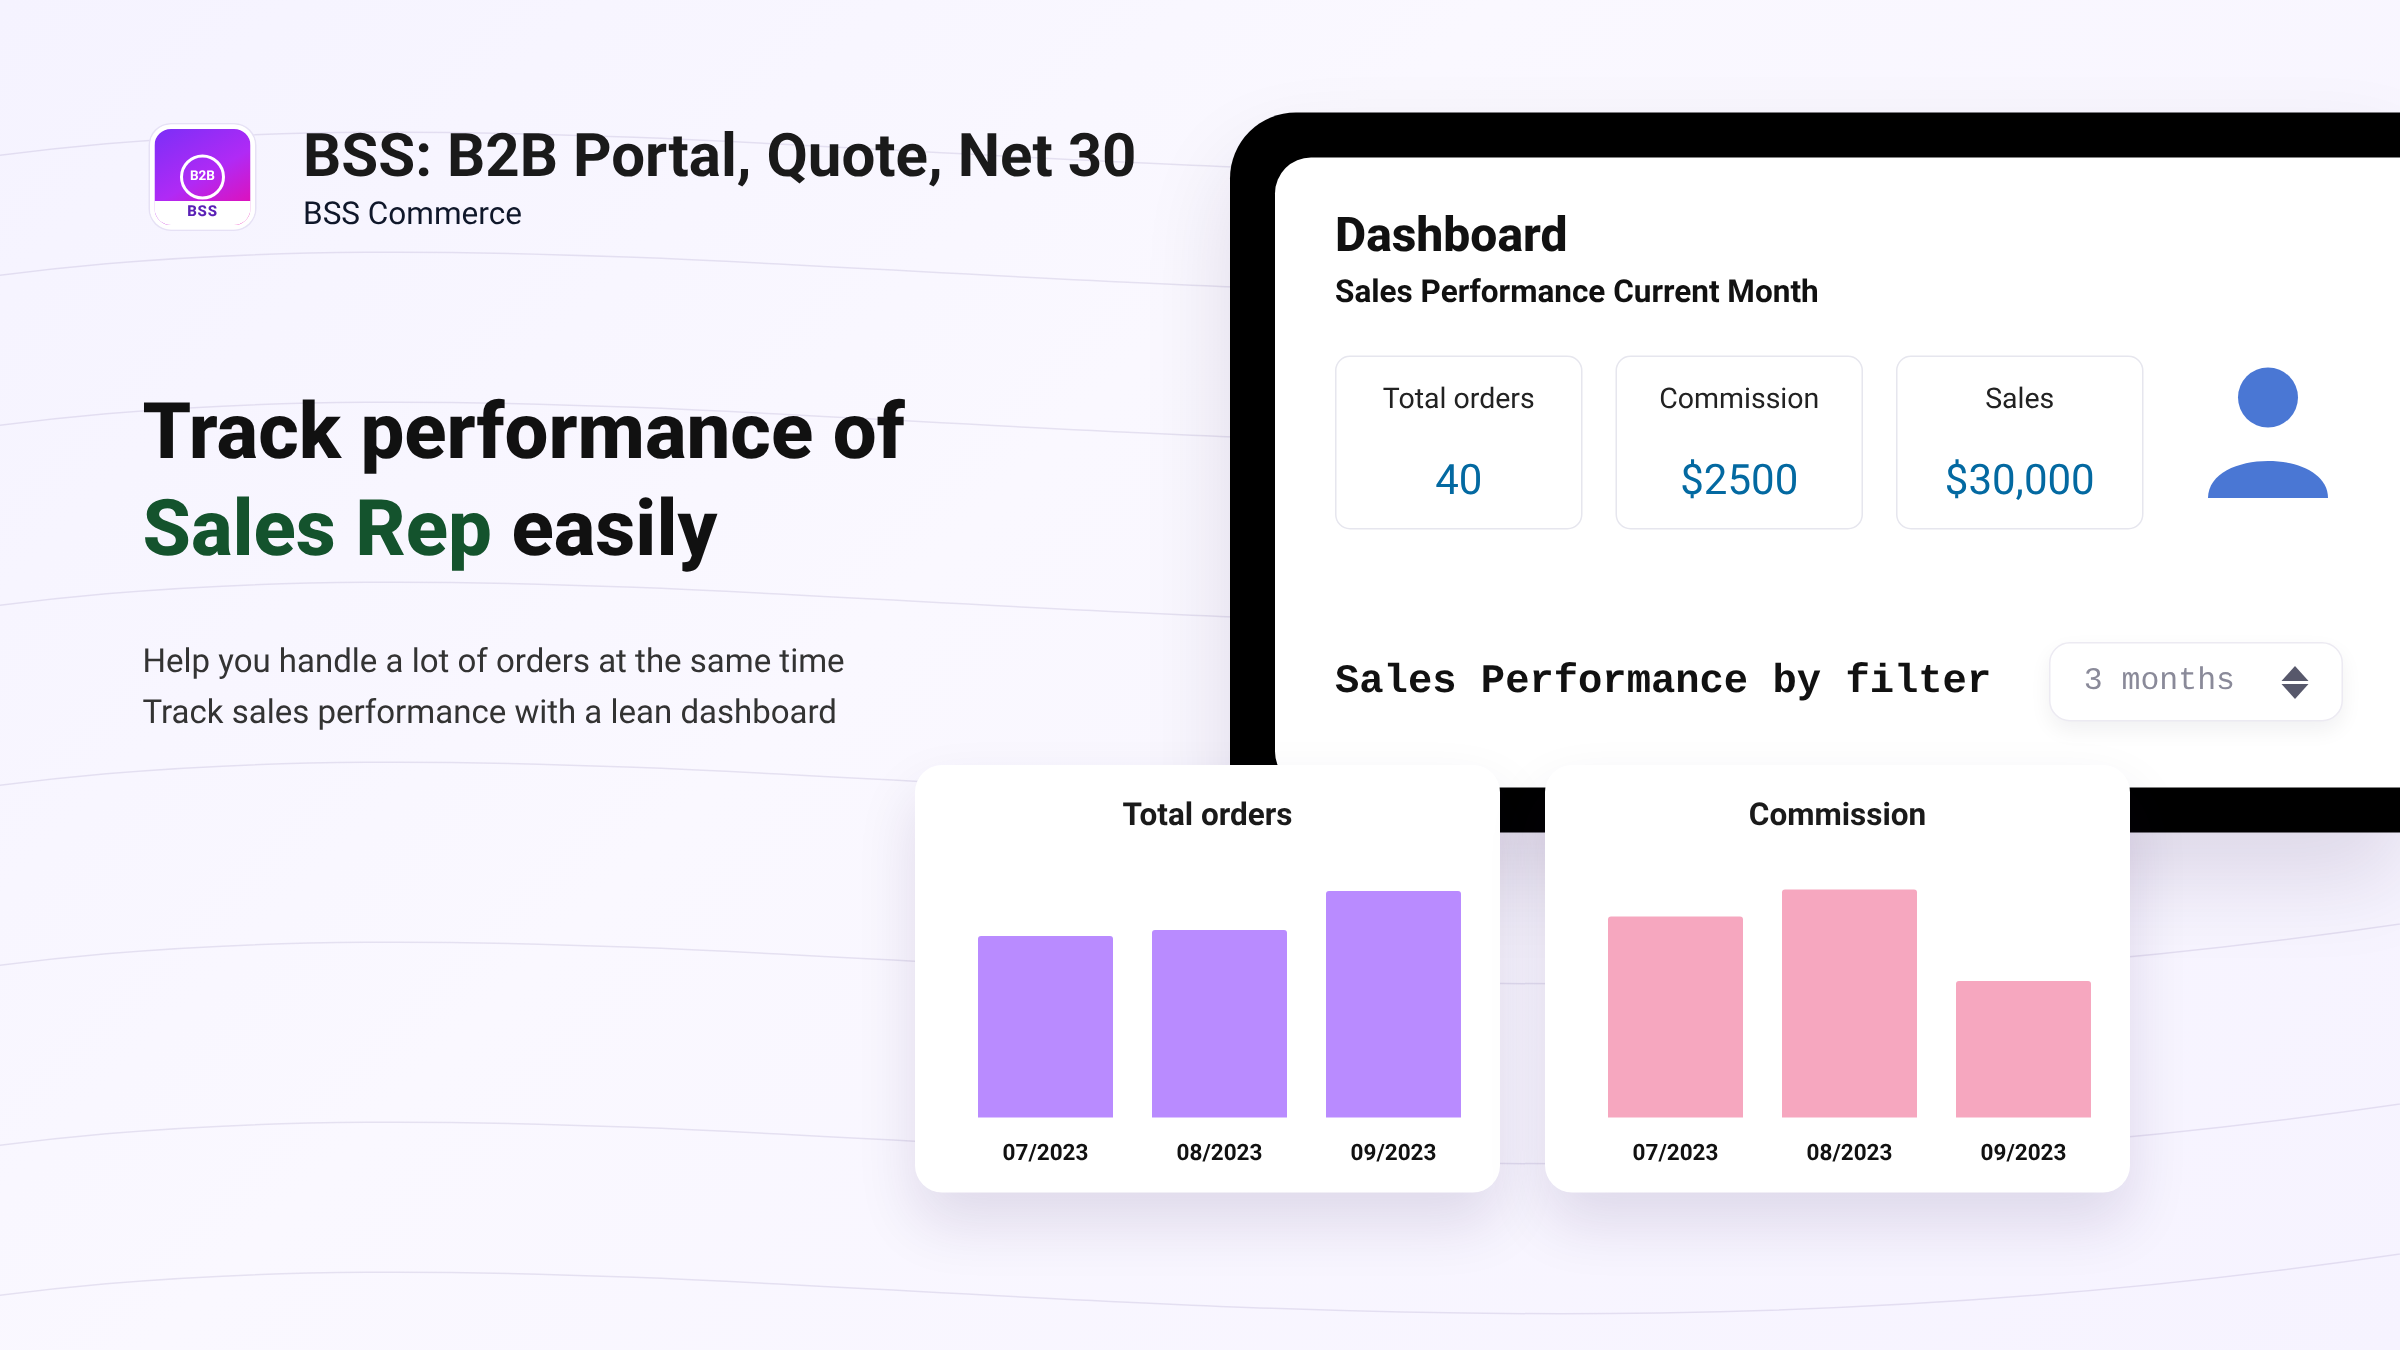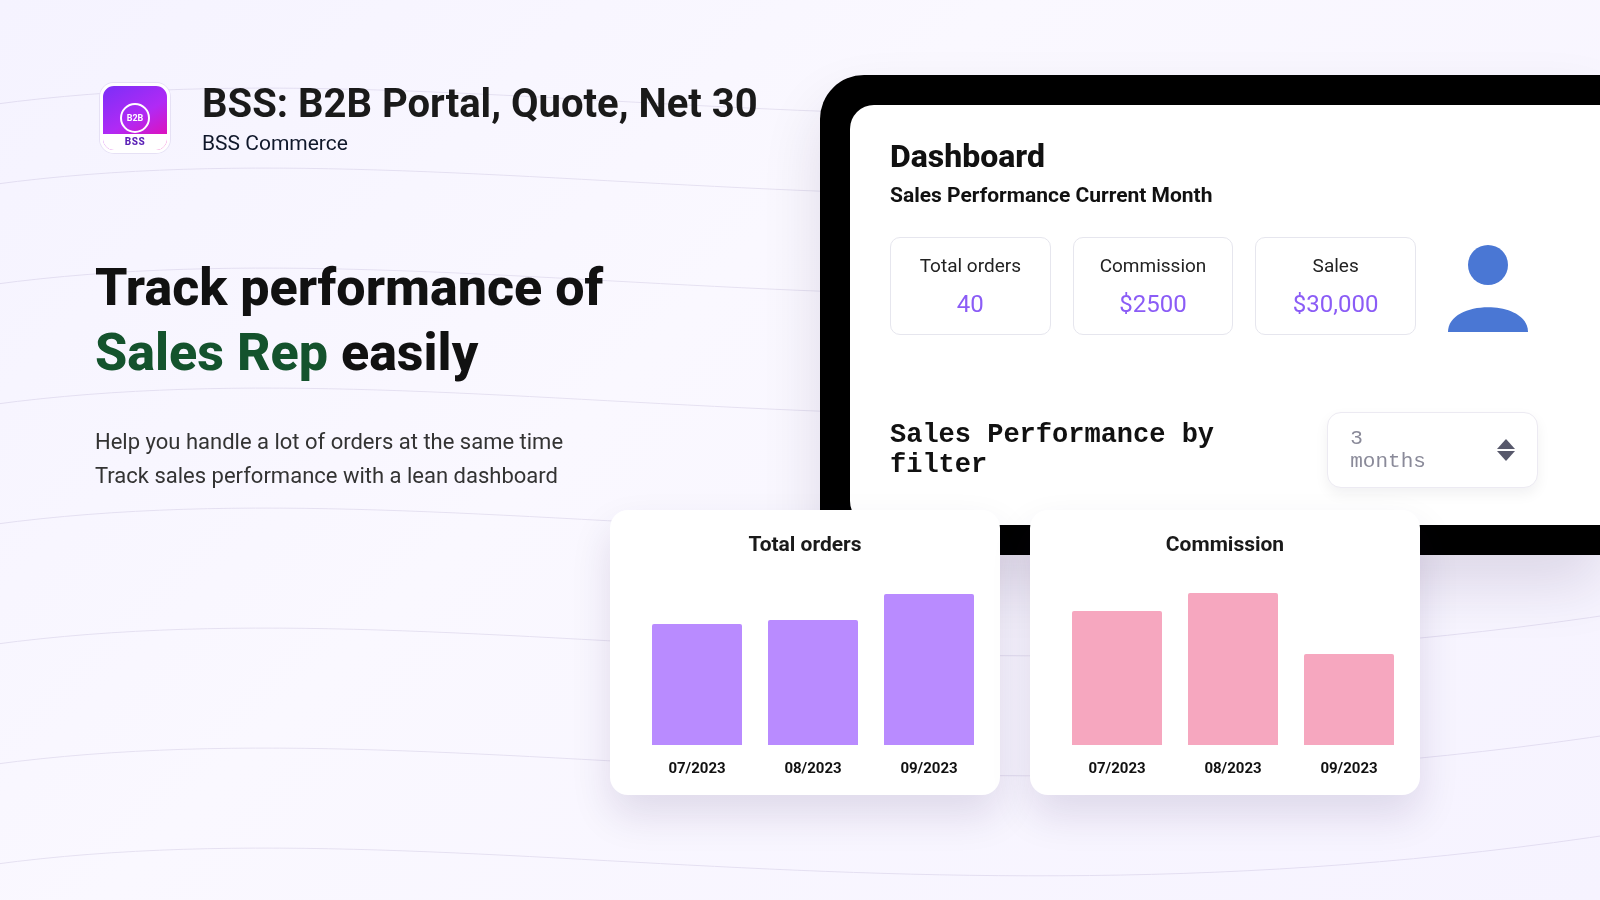--- a/index.html
+++ b/index.html
@@ -42,38 +42,38 @@
   .hero .desc{margin-top:40px;font-size:22px;color:#333;line-height:1.55;}
 
   
   .device{
     position:absolute; right:0; top:75px; width:780px; height:480px;
     background:#000;border-radius:44px 0 0 44px; padding:30px 0 30px 30px;
     box-shadow:0 30px 60px rgba(30,10,60,.12);
   }
   .device .screen{
     background:#fff;width:100%;height:100%;border-radius:24px 0 0 24px;
-    padding:32px 52px 32px 40px;
+    padding:32px 28px 32px 40px;
   }
   .dash-title{font-size:32px;font-weight:800;color:#111;}
   .dash-sub{font-size:21px;font-weight:700;color:#111;margin-top:8px;}
   .cards{display:flex;gap:22px;margin-top:30px;align-items:flex-start;}
   .stat{
     border:1px solid #e6e6ee;border-radius:10px;padding:16px 10px;width:165px;
     text-align:center;
   }
   .stat .lbl{font-size:19px;color:#222;}
-  .stat .val{font-size:24px;color:#8b5cf6;margin-top:13px;}
+  .stat .val{font-size:28px;color:#0369a1;margin-top:26px;}
   .avatar{margin-left:auto;margin-right:10px;}
   .avatar svg{display:block;}
 
   .filter-row{display:flex;align-items:center;justify-content:space-between;margin-top:75px;padding-right:10px;font-family:Liberation Mono, monospace;}
   .filter-title{font-size:27px;font-weight:800;color:#111;}
   .filter-select{
-    display:flex;align-items:center;gap:46px;
+    display:flex;align-items:center;gap:31px;
     border:1px solid #eceaf2;border-radius:14px;padding:14px 22px;
     box-shadow:0 6px 14px rgba(20,10,40,.06);color:#8a8a99;font-size:21px;
     background:#fff;
   }
   .spinner-arrows{display:flex;flex-direction:column;gap:2px;}
   .spinner-arrows .tri{width:0;height:0;border-left:9px solid transparent;border-right:9px solid transparent;}
   .spinner-arrows .up{border-bottom:10px solid #57586b;}
   .spinner-arrows .down{border-top:10px solid #57586b;}
 
   

